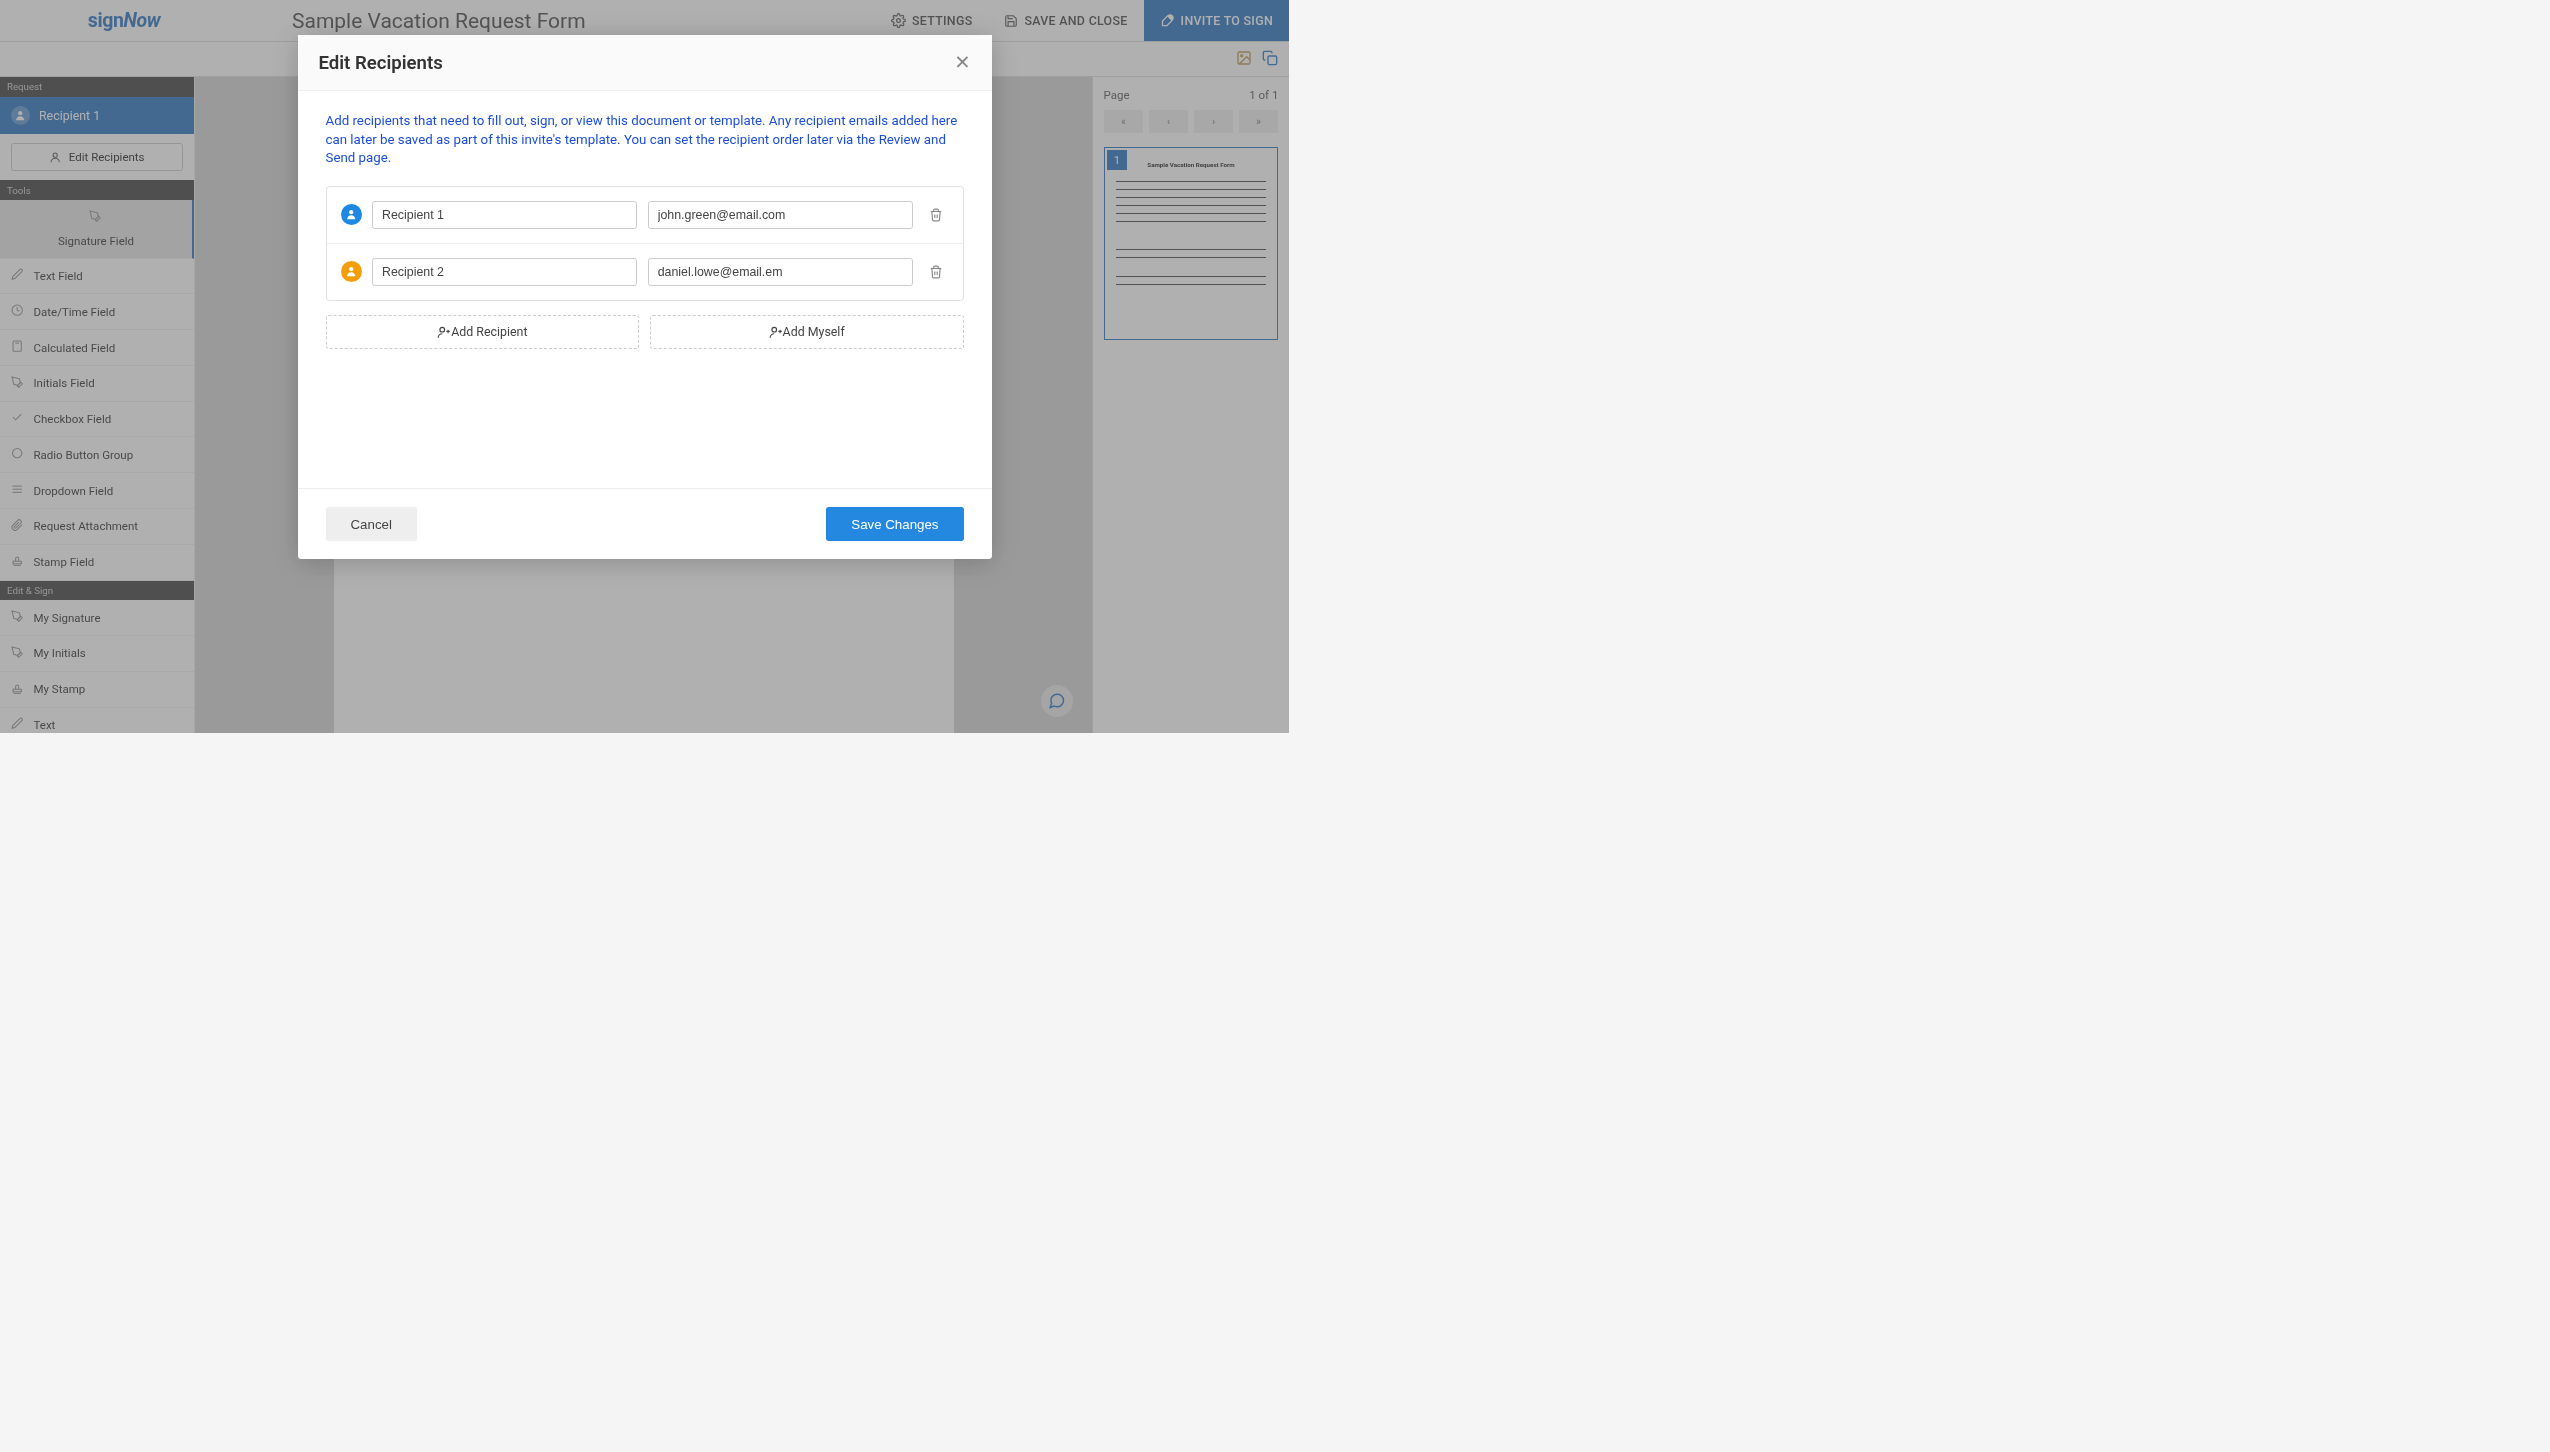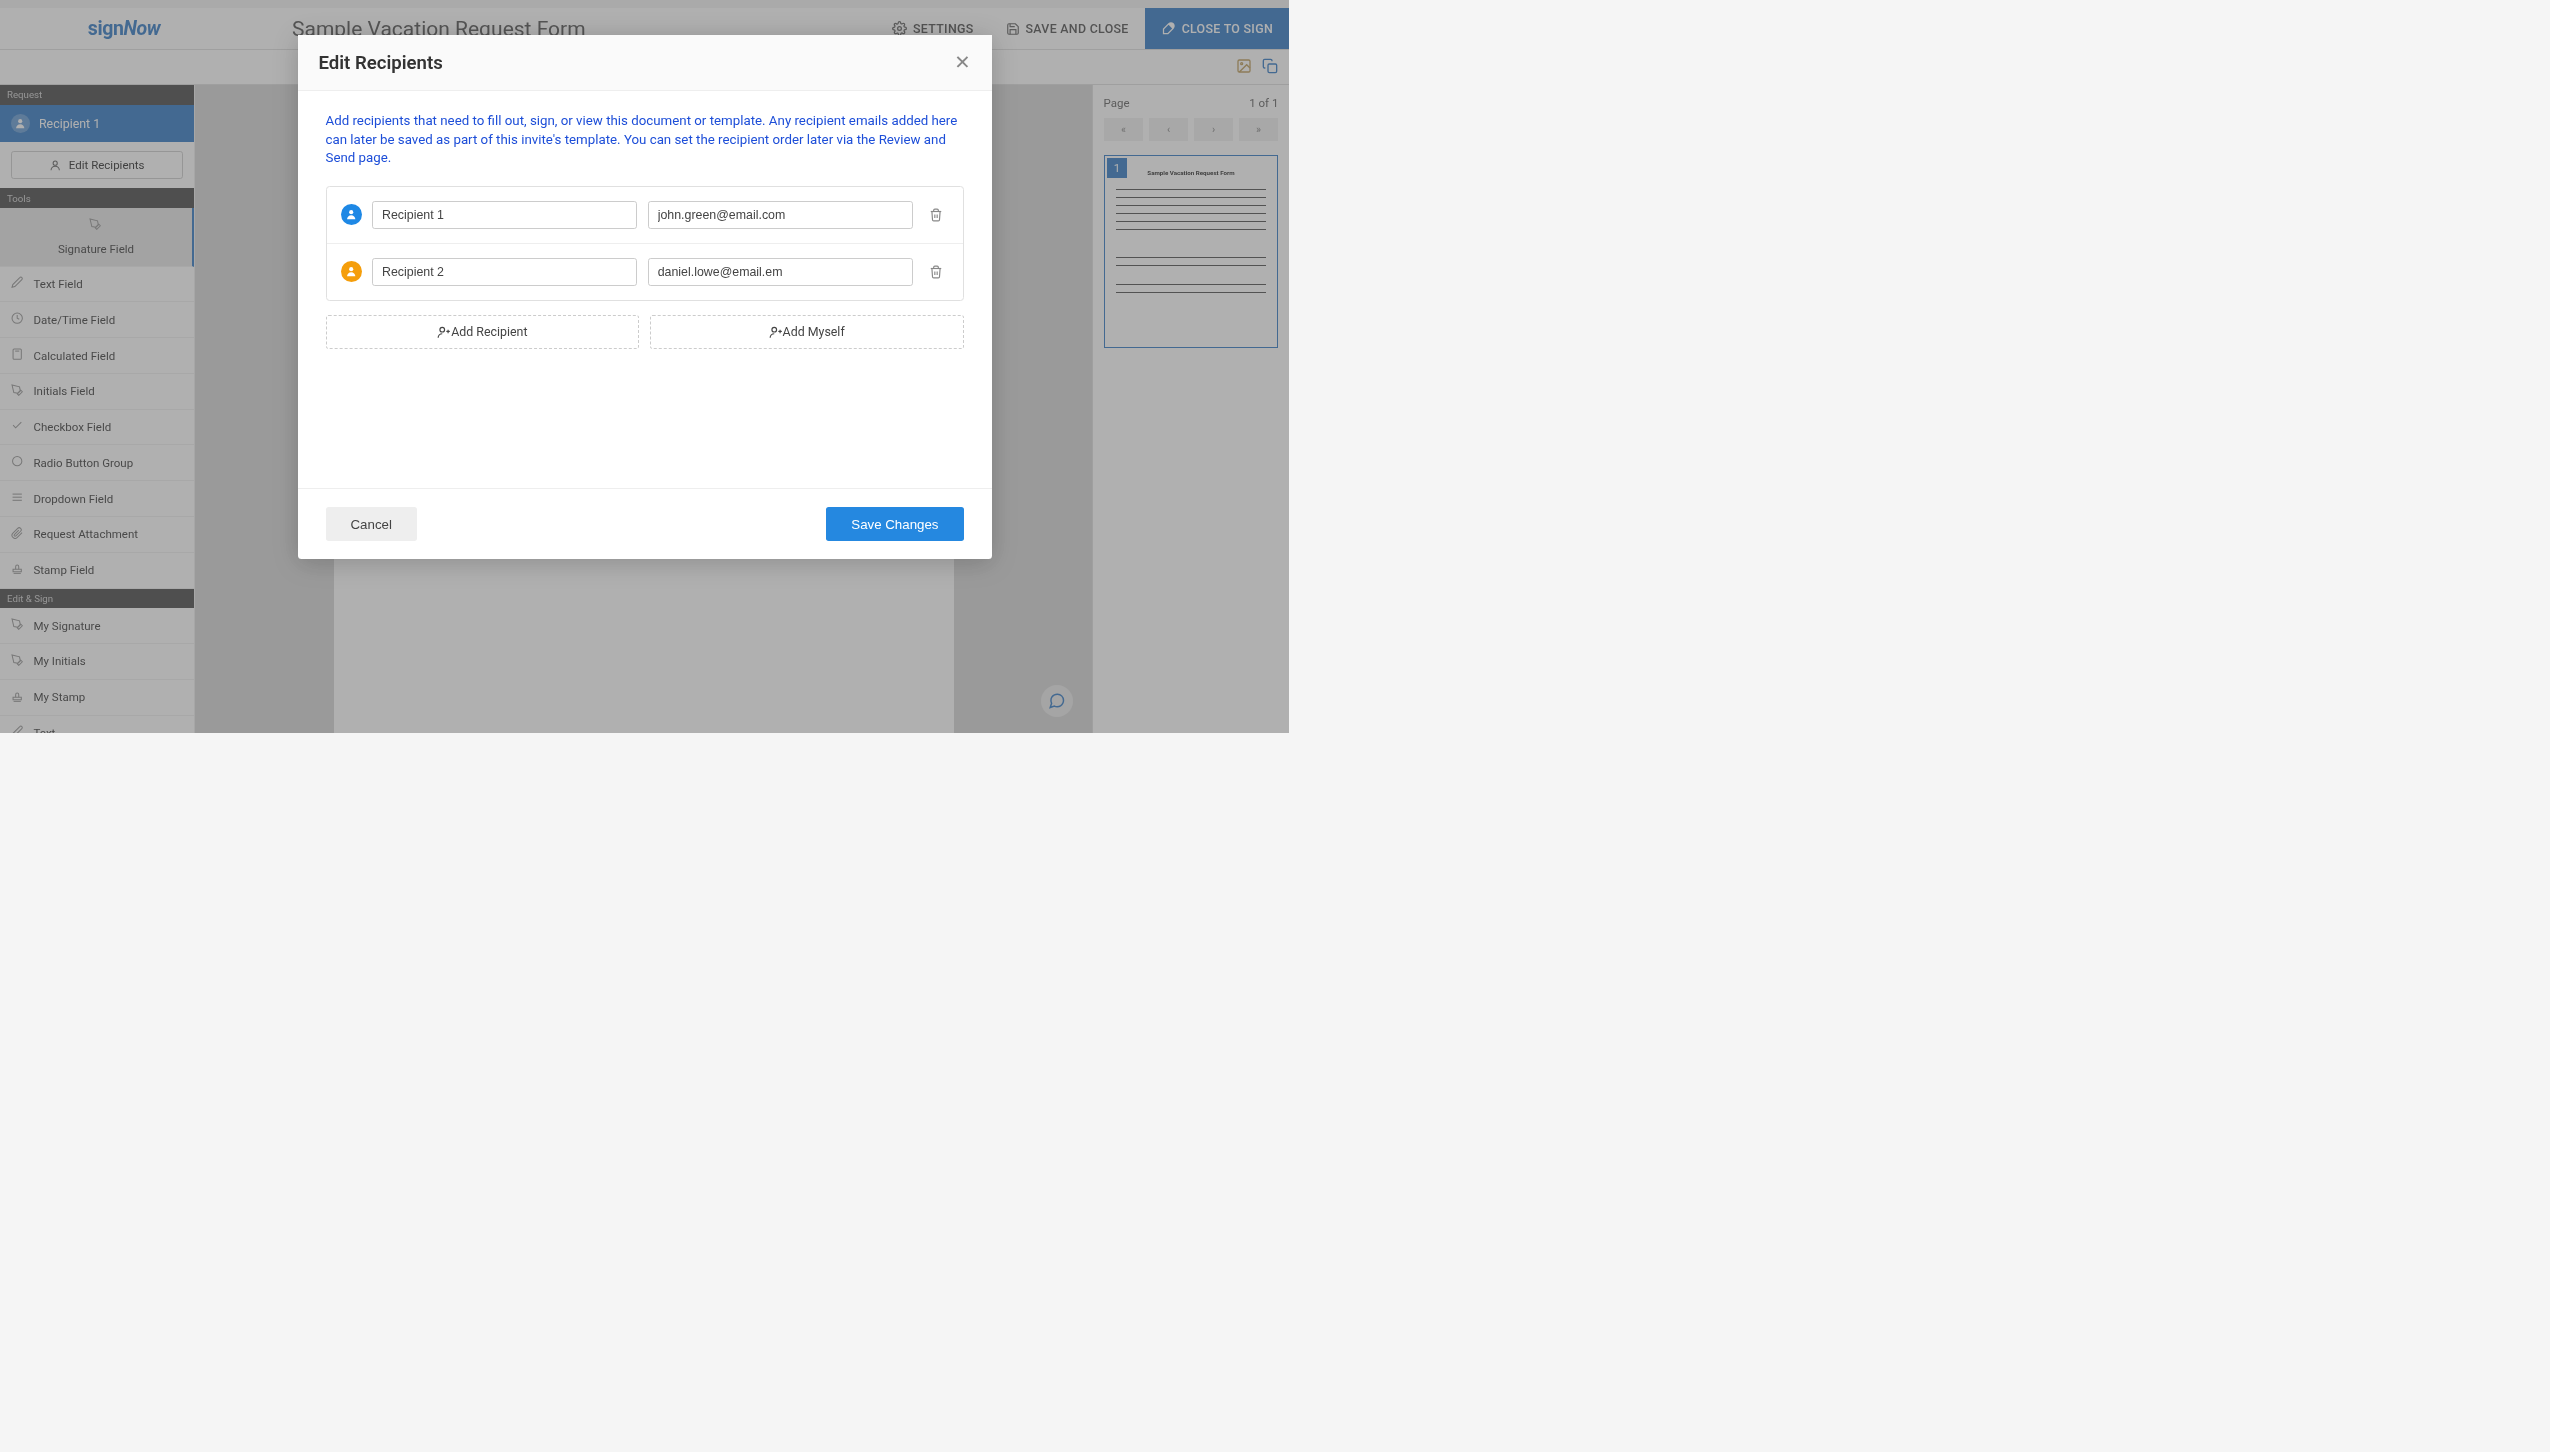--- a/index.html
+++ b/index.html
@@ -7,21 +7,20 @@
   font-family: -apple-system, BlinkMacSystemFont, "Segoe UI", Roboto, Arial, sans-serif;
   background: #f5f5f5;
   width: 1289px;
   height: 733px;
   overflow: hidden;
   position: relative;
 }
 .app {
   width: 100%;
   height: 100%;
-  margin-top: 8px;
 }
 
 .topbar {
   height: 42px;
   background: #fff;
   border-bottom: 0.9px solid #e0e0e0;
   display: flex;
   align-items: center;
 }
 .logo {
@@ -355,21 +354,21 @@
             </svg>
       </span>
       <span>SAVE AND CLOSE</span>
     </div>
     <div class="top-btn invite">
       <span class="icon">
         <svg width="15" height="15" viewBox="0 0 24 24" fill="#fff">
               <path d="M20.24 3.76c-2.34-2.34-6.14-2.34-8.49 0L3 12.51V21h8.49l8.75-8.75c2.34-2.35 2.34-6.15 0-8.49zM10.66 19H5v-5.66l7.17-7.17 5.66 5.66L10.66 19z"></path>
             </svg>
       </span>
-      <span>CLOSE TO SIGN</span>
+      <span>INVITE TO SIGN</span>
     </div>
   </div>
 </div>
 
 <div class="secondbar">
   <span class="sb-icon">
     <svg width="16" height="16" viewBox="0 0 24 24" fill="none" stroke="#c0a060" stroke-width="2">
           <rect x="3" y="3" width="18" height="18" rx="2"></rect>
           <circle cx="8.5" cy="8.5" r="1.5"></circle>
           <polyline points="21 15 16 10 5 21"></polyline>

